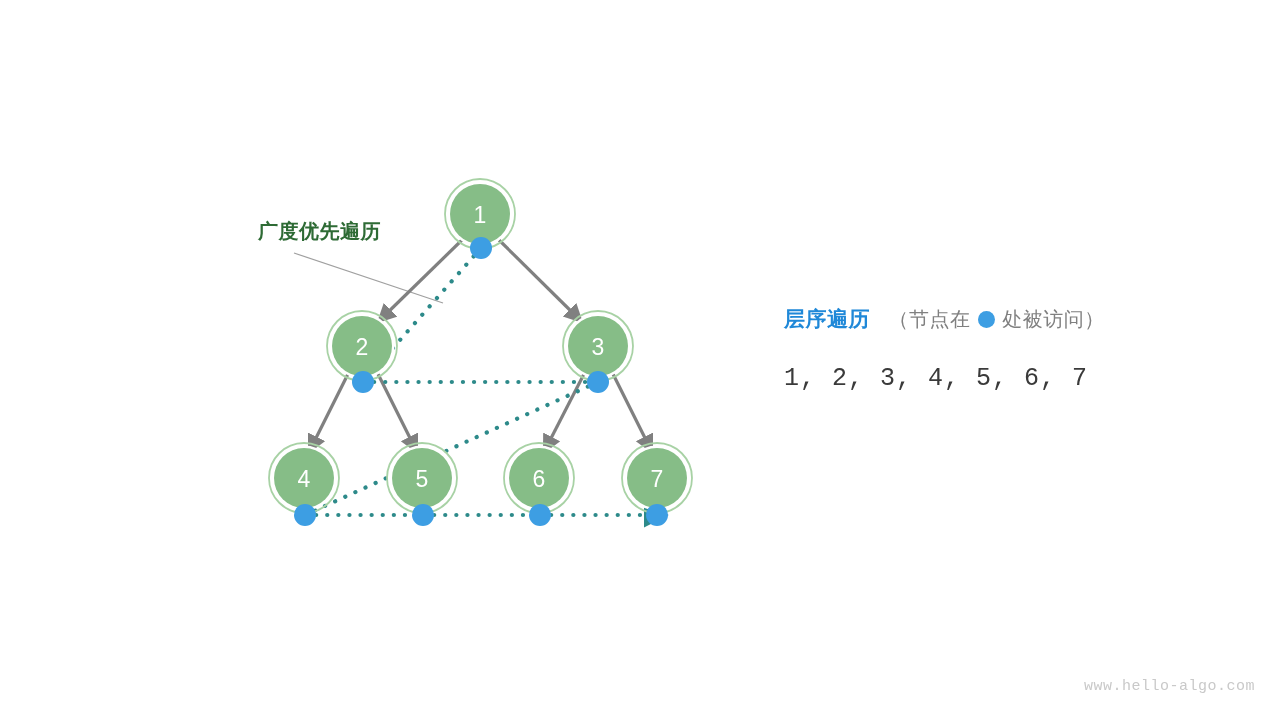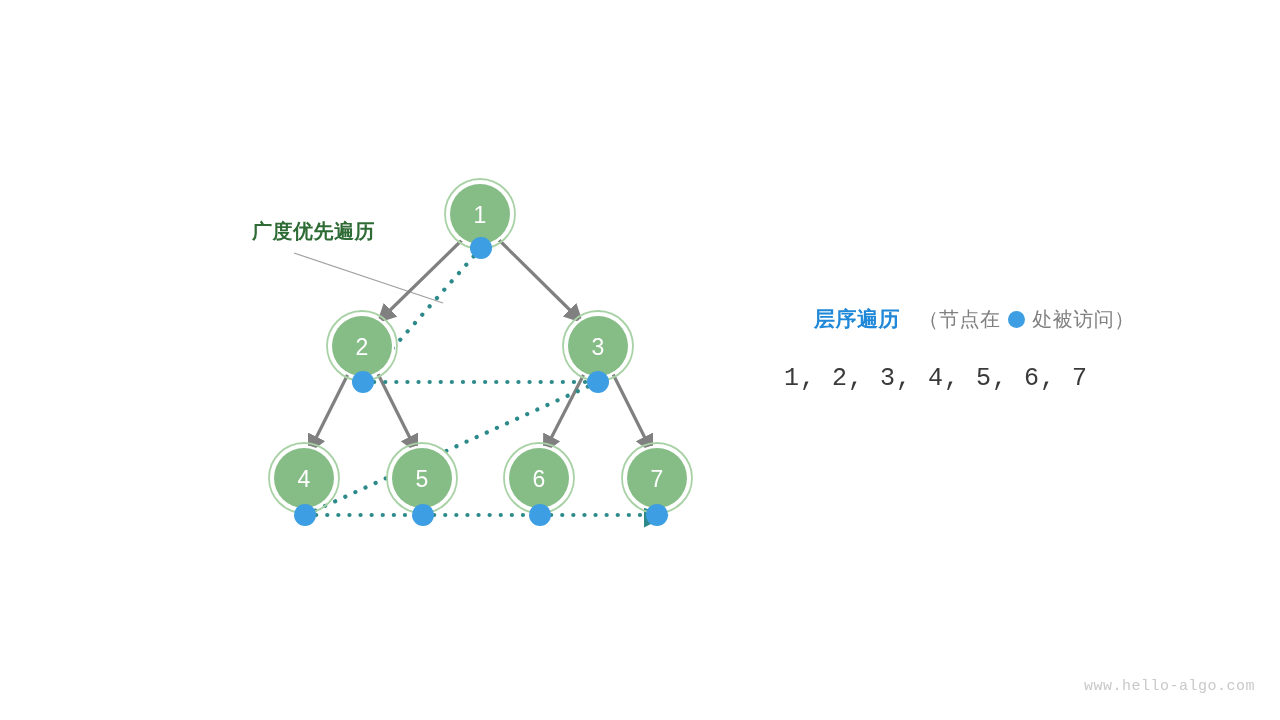--- a/index.html
+++ b/index.html
@@ -172,23 +172,23 @@
         <circle cx="481" cy="248" r="11" fill="#3d9ee3" stroke="none"></circle>
         <circle cx="363" cy="382" r="11" fill="#3d9ee3" stroke="none"></circle>
         <circle cx="598" cy="382" r="11" fill="#3d9ee3" stroke="none"></circle>
         <circle cx="305" cy="515" r="11" fill="#3d9ee3" stroke="none"></circle>
         <circle cx="423" cy="515" r="11" fill="#3d9ee3" stroke="none"></circle>
         <circle cx="540" cy="515" r="11" fill="#3d9ee3" stroke="none"></circle>
         <circle cx="657" cy="515" r="11" fill="#3d9ee3" stroke="none"></circle>
       </g>
   </svg>
 
-  <div class="annot-label" id="annot-label" style="left: 252px; top: 218px;">广度优先遍历</div>
+  <div class="annot-label" id="annot-label" style="left: 258px; top: 218px;">广度优先遍历</div>
 
-  <div class="legend-block" id="legend-block" style="left: 784px; top: 305px; margin-left: 30px;">
+  <div class="legend-block" id="legend-block" style="left: 784px; top: 305px;">
     <span class="legend-title">层序遍历</span>
     <span class="legend-note" style="margin-left:14px;">（节点在</span>
     <span class="legend-dot"></span>
     <span class="legend-note">处被访问）</span>
   </div>
 
   <div class="sequence" id="sequence-text" style="left: 784px; top: 364px;">1,  2,  3,  4,  5,  6,  7</div>
 
   <div class="watermark" id="watermark" style="left: 1084px; top: 678px;">www.hello-algo.com</div>
 

